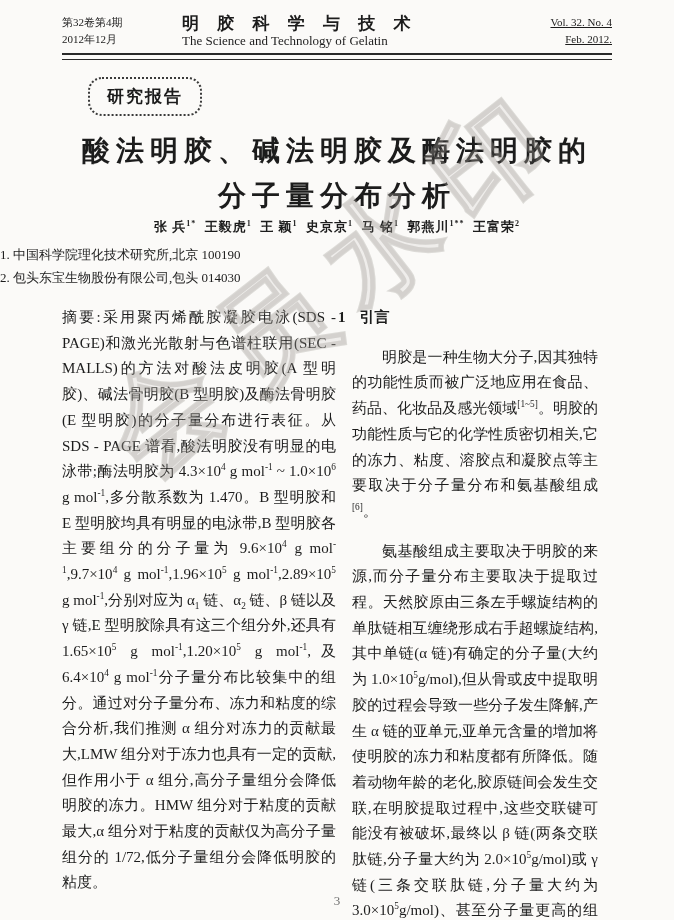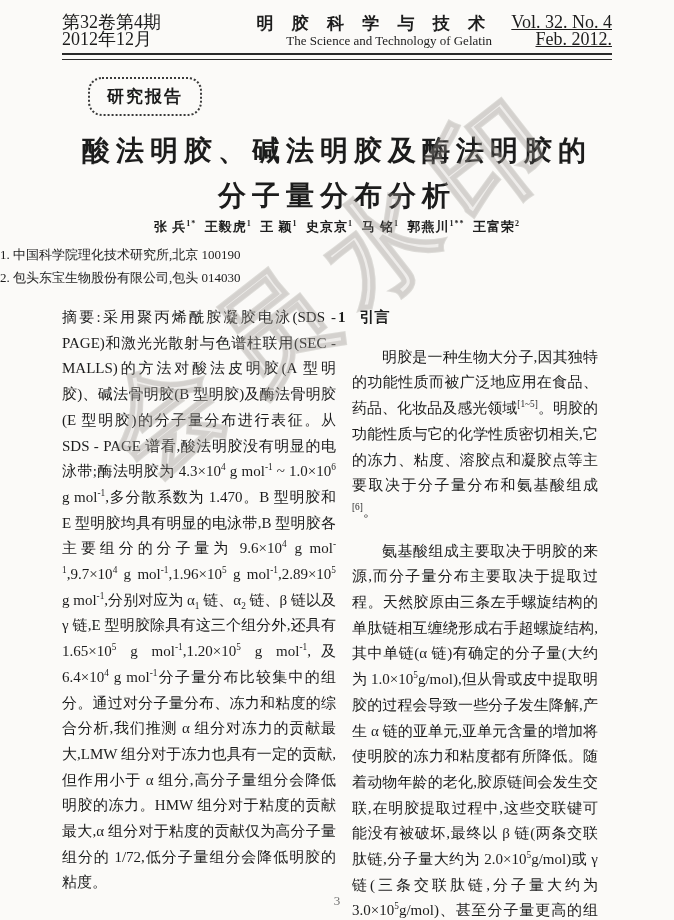--- a/index.html
+++ b/index.html
@@ -22,23 +22,23 @@
     color:rgba(170,165,158,0.14);
     -webkit-text-stroke:2px rgba(150,145,138,0.30);
     z-index:0;pointer-events:none;white-space:nowrap;
   }
 
   
   .header{
     padding:14px 62px 0 62px;
     display:flex;justify-content:space-between;align-items:flex-start;
   }
-  .hdr-left,.hdr-right{font-size:18px;line-height:17px;width:120px;}
+  .hdr-left,.hdr-right{font-size:11px;line-height:17px;width:120px;}
   .hdr-right{text-align:right;text-decoration:underline;}
-  .hdr-center{text-align:right;flex:1;}
+  .hdr-center{text-align:left;flex:1;}
   .journal-cn{font-size:17px;font-weight:bold;letter-spacing:7px;line-height:19px;}
   .journal-en{font-size:13px;line-height:15px;}
   .header-rule{
     margin:5px 62px 0 62px;height:4px;
     border-top:2.5px solid #2a2a2a;border-bottom:1px solid #2a2a2a;
   }
 
   
   .badge-wrap{padding:17px 0 0 88px;}
   .badge{

